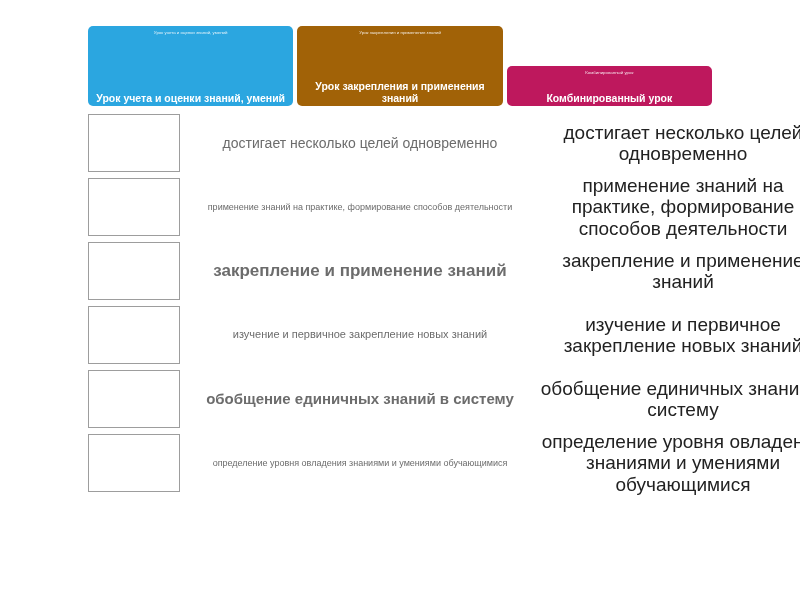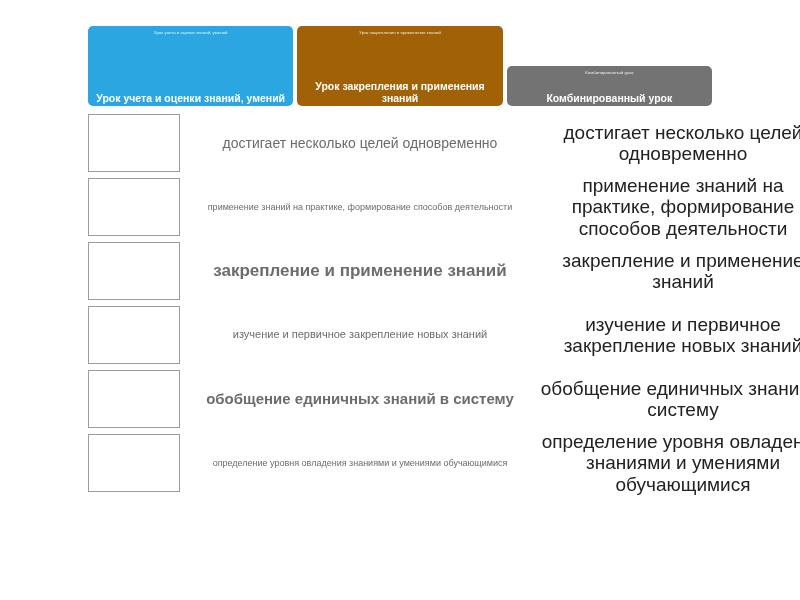--- a/index.html
+++ b/index.html
@@ -128,21 +128,21 @@
 
 <div id="cards-strip">
     <div class="card" style="background: rgb(43, 166, 224);">
       <div class="card-ghost">Урок учета и оценки знаний, умений</div>
       <div class="card-label">Урок учета и оценки знаний, умений</div>
     </div>
     <div class="card" style="background: #a16207;">
       <div class="card-ghost">Урок закрепления и применения знаний</div>
       <div class="card-label">Урок закрепления и применения знаний</div>
     </div>
-    <div class="card" style="background: #737373; margin-top: 40px;">
+    <div class="card" style="background: #be185d; margin-top: 40px;">
       <div class="card-ghost">Комбинированный урок</div>
       <div class="card-label">Комбинированный урок</div>
     </div>
   </div>
 
 <div id="rows">
     <div class="row">
       <div class="drop-box"></div>
       <div class="clue">
         <span style="font-size: 14px; font-weight: normal;">достигает несколько целей одновременно</span>

